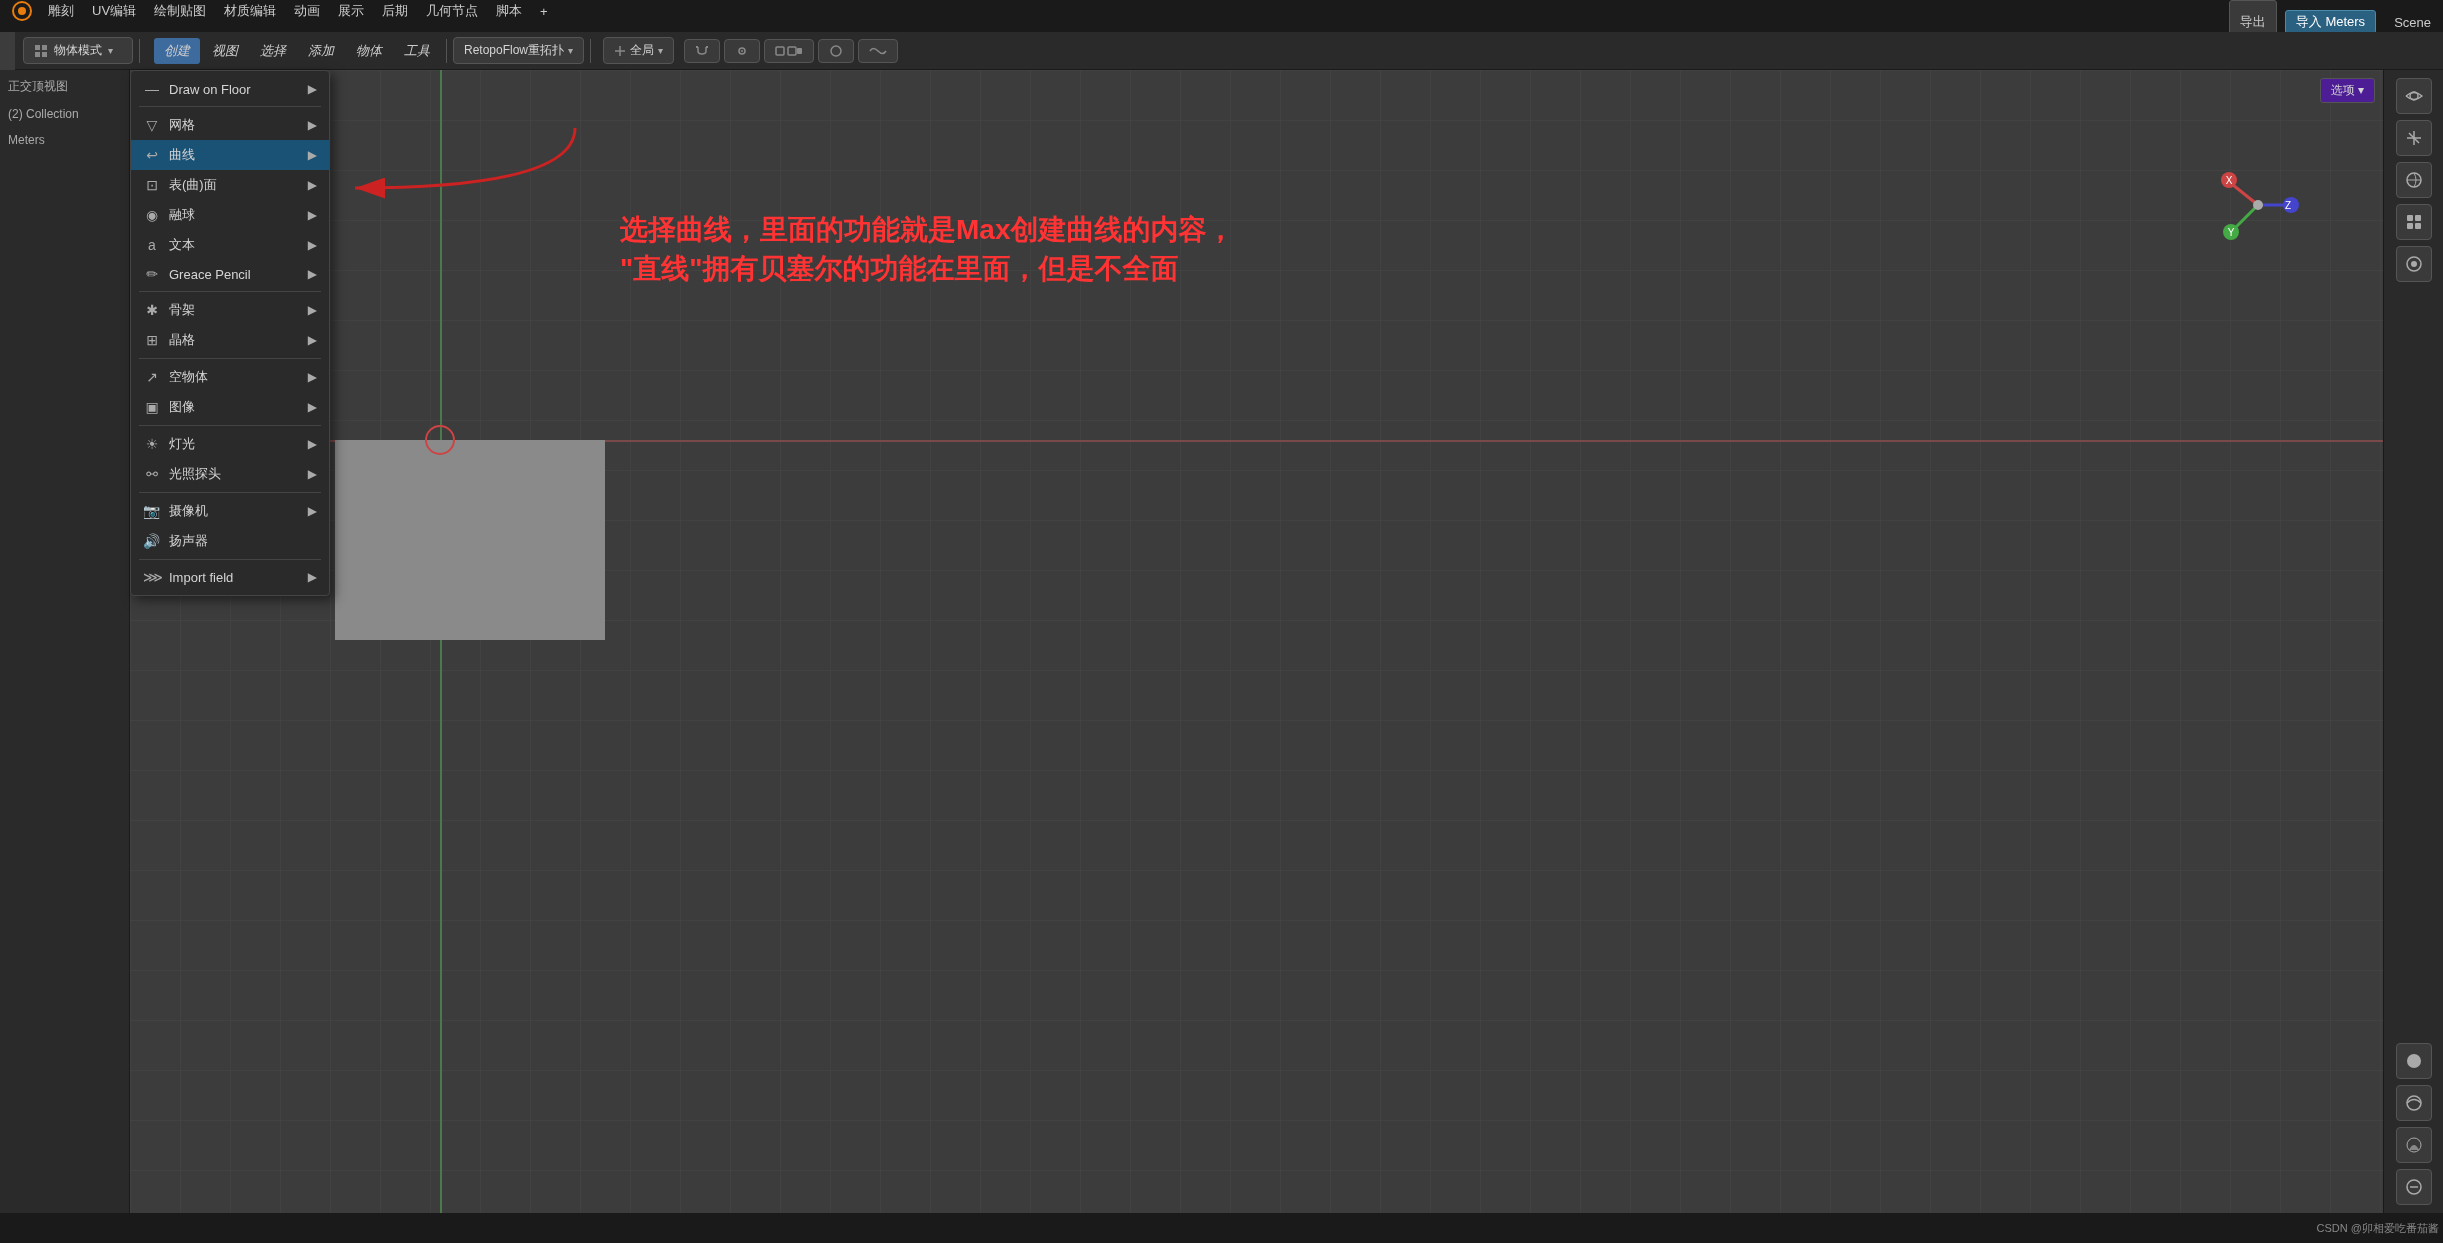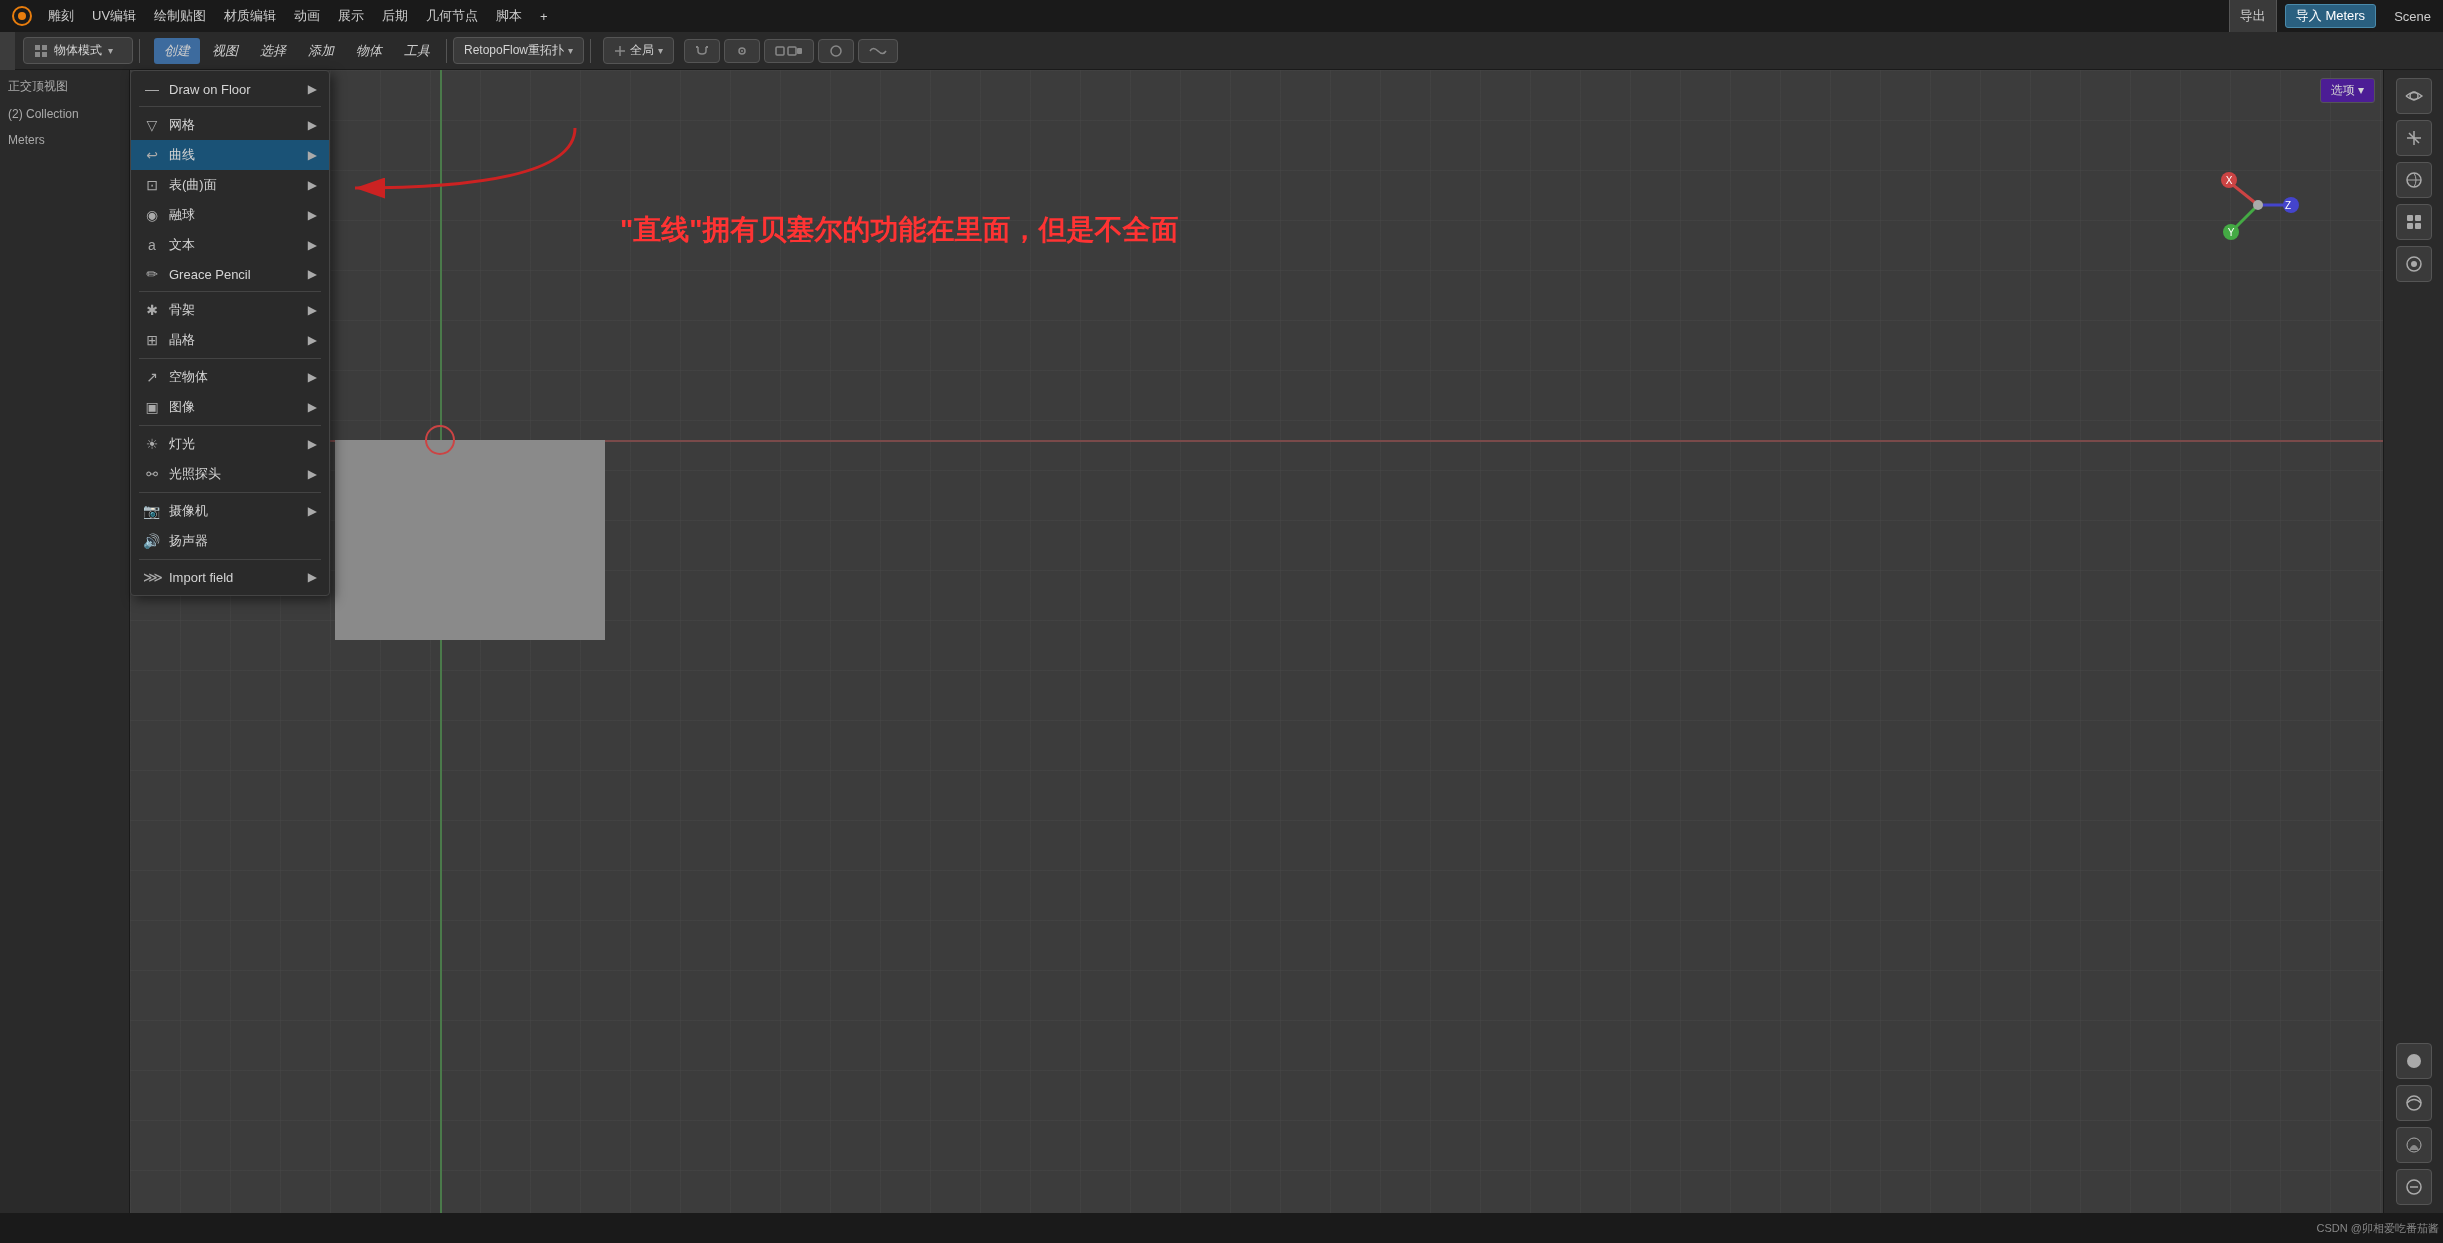--- a/index.html
+++ b/index.html
@@ -12,21 +12,21 @@
       position: relative;
       color: #d4d4d4;
     }
 
     
     .title-bar {
       width: 100%;
       height: 32px;
       background: #1a1a1a;
       display: flex;
-      align-items: center;
+      align-items: flex-start;
       justify-content: space-between;
       padding: 0 12px;
       position: absolute;
       top: 0;
       left: 0;
       z-index: 100;
     }
     .title-bar-left {
       display: flex;
       align-items: center;
@@ -463,20 +463,21 @@
 </div>
 
 <div class="viewport">
   <div class="grid-overlay"></div>
   <div class="axis-v"></div>
   <div class="axis-h"></div>
   <div class="grey-box"></div>
   <div class="origin-circle"></div>
 
   <div class="annotation">
+    <div>选择曲线，里面的功能就是Max创建曲线的内容，</div>
     <div>"直线"拥有贝塞尔的功能在里面，但是不全面</div>
   </div>
 
   <div class="nav-gizmo">
     <svg width="90" height="90" viewBox="0 0 90 90">
 
       <line x1="45" y1="45" x2="75" y2="45" stroke="#4444cc" stroke-width="3"></line>
       <circle cx="78" cy="45" r="8" fill="#4444cc"></circle>
       <text x="75" y="49" fill="white" font-size="10" text-anchor="middle">Z</text>
 

